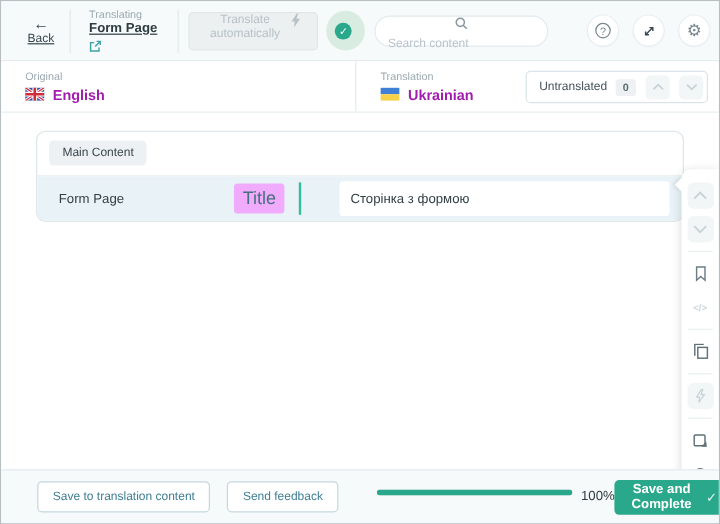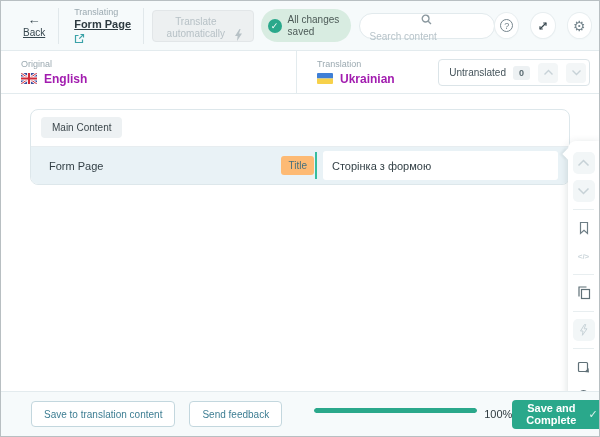--- a/index.html
+++ b/index.html
@@ -12,21 +12,21 @@
             display:flex; align-items:center; padding:0 8px 0 14px; }
   .back { display:flex; flex-direction:column; align-items:center; margin:0 13px 0 8px; cursor:pointer; }
   .back .arrow { font-size:13px; color:#37474f; line-height:1; }
   .back .lbl { font-size:10px; color:#37474f; text-decoration:underline; margin-top:1px; }
   .vdiv { width:1px; height:36px; background:#e1e8eb; }
   .translating { display:flex; flex-direction:column; align-items:flex-start; margin-left:15px; width:74px; }
   .t-label { font-size:9px; color:#9caab1; }
   .t-title { font-size:11px; font-weight:bold; color:#2e3b41; text-decoration:underline; margin:1px 0 3px; }
   .btn-disabled { margin-left:8px; width:108px; height:32px; background:#edf0f1;
                   border:1px solid #e2e6e8; border-radius:4px; color:#b7c1c6; font-size:10px;
-                  display:flex; align-items:flex-end; justify-content:center; gap:5px; padding:0 6px; }
+                  display:flex; align-items:flex-start; justify-content:center; gap:5px; padding:0 6px; }
   .btn-disabled .txt { width:66px; text-align:center; line-height:1.25; }
   .saved-pill { margin-left:7px; background:#d8ece1; border-radius:17px; height:33px;
                 display:flex; align-items:center; padding:0 11px 0 7px; gap:6px; }
   .check-circle { width:14px; height:14px; border-radius:50%; background:#2aa88b; color:#fff;
                   font-size:9px; display:flex; align-items:center; justify-content:center; flex:none; }
   .saved-text { font-size:10px; color:#4c5a57; line-height:1.2; width:52px; }
   .search { margin-left:8px; width:145px; height:26px; background:#fff; border:1px solid #e2eaed;
             border-radius:13px; display:flex; align-items:center; padding:0 10px; gap:6px;flex-direction:column; }
   .search input { border:none; outline:none; background:transparent; font-size:10px; color:#333;
                   width:100%; font-family:"Liberation Sans", sans-serif; }
@@ -60,25 +60,25 @@
   
   .content { position:relative; height:297px; background:#fff; }
   .panel { position:absolute; left:29px; top:15px; width:540px; background:#fff;
            border:1px solid #dde7eb; border-radius:8px; overflow:hidden; }
   .panel-head { padding:7px 10px 8px; }
   .chip { display:inline-block; background:#edf1f3; border-radius:4px; font-size:10px;
           color:#3c474c; padding:5px 11px; }
   .panel-divider { height:1px; background:#e7edf0; }
   .field-row { height:37px; background:#e9f2f6; display:flex; align-items:center; }
   .field-label { flex:1; padding-left:18px; font-size:11px; color:#323f45; }
-  .badge { background:#fdba74; color:#46707e; font-size:10px; padding:4px 7px;
-           border-radius:3px; margin-right:1px; }
+  .badge { background:#f0abfc; color:#46707e; font-size:15px; padding:4px 7px;
+           border-radius:3px; margin-right:12px; }
   .teal-sep { width:2px; height:27px; background:#36bd9e; margin-right:6px; }
-  .input-wrap { width:235px; height:29px; background:#fff; border-radius:3px; margin-right:11px;
-                display:flex; align-items:center; }
+  .input-wrap { width:275px; height:29px; background:#fff; border-radius:3px; margin-right:11px;
+                display:flex; align-items:center;margin-left:26px; }
   .input-wrap .val { font-size:11px; color:#323f45; padding-left:9px; }
 
   
   .float-panel { position:absolute; right:0; top:47px; width:31px; background:#fff;
                  border-radius:8px 0 0 8px; box-shadow:0 2px 8px rgba(40,60,70,.18);
                  padding:8px 0 8px; display:flex; flex-direction:column; align-items:center; }
   .float-panel .notch { position:absolute; left:-4px; top:9px; width:8px; height:8px;
                         background:#fff; transform:rotate(45deg);
                         box-shadow:-2px 2px 2px rgba(40,60,70,.06); }
   .tool { width:22px; height:22px; margin:3px 0; display:flex; align-items:center;
@@ -130,21 +130,20 @@
     <div class="btn-disabled">
       <span class="txt">Translate automatically</span>
       <span>
         <svg width="9" height="12" viewBox="0 0 9 12" fill="#b7c1c6">
           <path d="M5.5 0 L1 7 H3.6 L3 12 L8 4.6 H5 L6.6 0 Z"></path>
         </svg>
       </span>
     </div>
     <div class="saved-pill">
       <span class="check-circle">✓</span>
-      <span class="saved-text">All changes saved</span>
     </div>
     <div class="search">
       <span>
         <svg width="11" height="11" viewBox="0 0 11 11" fill="none" stroke="#8a989f" stroke-width="1.3">
           <circle cx="4.6" cy="4.6" r="3.4"></circle>
             <path d="M7.2 7.2 L10 10"></path>
         </svg>
       </span>
       <input type="text" placeholder="Search content" style="">
     </div>

